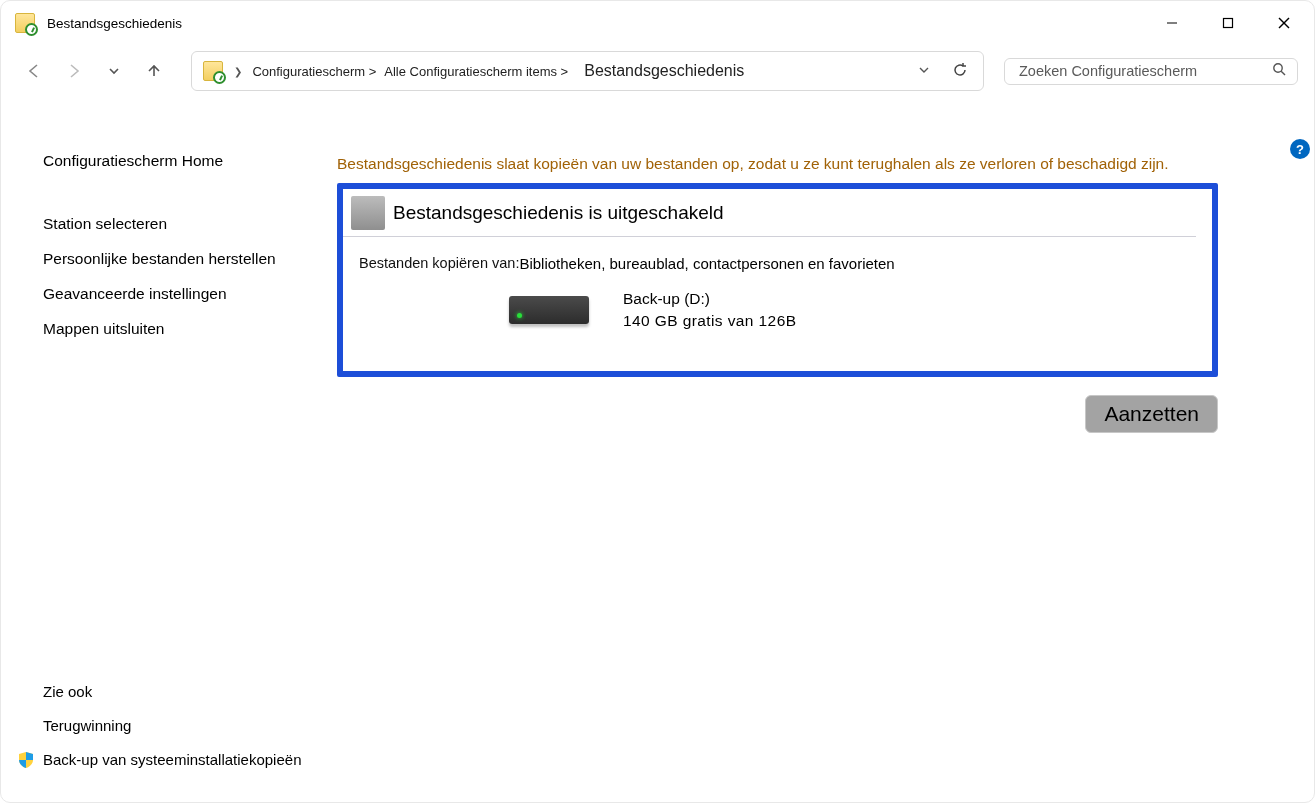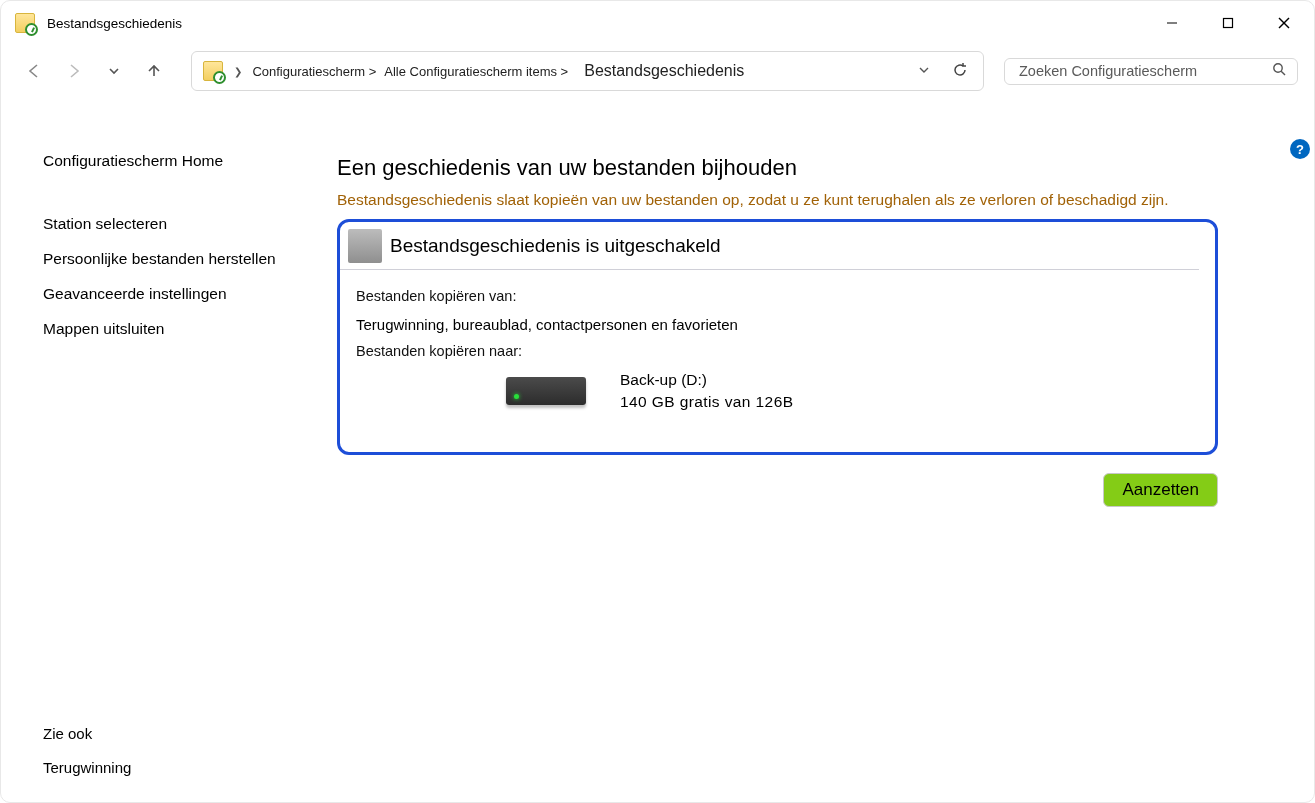--- a/index.html
+++ b/index.html
@@ -104,21 +104,21 @@
     display:block;
     font-size:15.5px;
     color:#000;
     text-decoration:none;
     margin-bottom: 14px;
     line-height:1.35;
   }
   .sidebar .home { margin-bottom: 42px; }
   .seealso-block {
     position:absolute;
-    bottom: 4px; left:36px;
+    bottom: 12px; left:36px;
   }
   .seealso-block .hdr { font-size:15px; color:#000; margin-bottom:16px;}
   .seealso-block a { display:flex; align-items:center; gap:8px; font-size:15px; color:#000; text-decoration:none; margin-bottom:14px;}
   .shield {
     width:18px;height:18px;
   }
 
   .main {
     flex:1;
     padding: 54px 90px 0 10px;
@@ -127,22 +127,22 @@
   .main h1 {
     font-size:22px;
     font-weight:400;
     color:#000;
     margin-bottom:10px;
   }
   .main .desc {
     font-size:15.5px; color:#a16207; margin-bottom:10px;
   }
   .panel {
-    border:3px solid #1d4ed8;
-    border-radius:12px;
+    border:6px solid #1d4ed8;
+    border-radius:2px;
     padding: 0 16px 30px 0;
   }
   .panel-header {
     display:flex; align-items:center;
     height:48px;
     border-bottom:1px solid #d0d0d8;
   }
   .panel-header .chip {
     width:34px; height:34px;
     background: linear-gradient(#bcbcbc,#8f8f8f);
@@ -150,21 +150,21 @@
     border-radius:2px;
   }
   .panel-header .txt {
     font-size:19px; color:#000;
   }
   .panel-body {
     padding: 18px 16px 0 16px;
     font-size:15px;
     color:#000;
   }
-  .row { display:flex; gap:12px; margin-bottom:10px;flex-direction:column; }
+  .row { display:flex; margin-bottom:10px; }
   .row .lbl { font-size:14.5px; color:#111; min-width:160px;}
   .drive-row { display:flex; align-items:center; gap:34px; margin-top:6px;}
   .drive-icon {
     width:80px; height:28px;
     background: linear-gradient(#4b4b4b,#2c2c2c);
     border-radius:3px;
     position:relative;
     box-shadow: 0 3px 3px rgba(0,0,0,.25);
   }
   .drive-icon::before {
@@ -179,23 +179,23 @@
   .drive-info { font-size:15.5px; line-height:1.4; }
   .drive-info .muted { letter-spacing:.4px; }
 
   .action-row {
     display:flex; justify-content:flex-end;
     margin-top:18px;
   }
   .btn {
     border:1px solid #c7c7c7;
     border-radius:6px;
-    background:#84cc16;
+    background:#a3a3a3;
     padding:6px 18px;
-    font-size:17px;
+    font-size:21px;
     color:#000;
   }
 
   .help-badge {
     position:absolute;
     top:138px; right:4px;
     width:20px;height:20px;
     border-radius:50%;
     background:#0067c0;
     color:#fff;
@@ -329,39 +329,47 @@
     <a href="#">Station selecteren</a>
     <a href="#">Persoonlijke bestanden herstellen</a>
     <a href="#">Geavanceerde instellingen</a>
     <a href="#">Mappen uitsluiten</a>
 
     <div class="seealso-block">
       <div class="hdr">Zie ook</div>
       <a href="#">
         <span>Terugwinning</span>
       </a>
+      <a href="#">
+        <span class="shield" style="margin-left:-26px;">
+          <svg width="18" height="18" viewBox="0 0 18 18">
+            <path d="M9 1 L16 3 V9 C16 13 12.5 16 9 17 C5.5 16 2 13 2 9 V3 Z" fill="#ffd23e"></path>
+            <path d="M9 1 L16 3 V9 H9 Z" fill="#1e9de6"></path>
+            <path d="M9 17 C5.5 16 2 13 2 9 H9 Z" fill="#1e9de6"></path>
+          </svg>
+        </span>
+        <span>Back-up van systeeminstallatiekopieën</span>
+      </a>
     </div>
   </div>
 
   <div class="main">
-    <h1>Een geschiedenis van uw bestanden bijhouden</h1>
     <div class="desc">Bestandsgeschiedenis slaat kopieën van uw bestanden op, zodat u ze kunt terughalen als ze verloren of beschadigd zijn.</div>
 
     <div class="panel">
       <div class="panel-header">
         <div class="chip"></div>
         <div class="txt">Bestandsgeschiedenis is uitgeschakeld</div>
       </div>
       <div class="panel-body">
         <div class="row">
           <span class="lbl">Bestanden kopiëren van:</span>
-          <span>Terugwinning, bureaublad, contactpersonen en favorieten</span>
+          <span>Bibliotheken, bureaublad, contactpersonen en favorieten</span>
         </div>
         <div class="row" style="flex-direction:column; gap:4px;">
-          <span class="lbl">Bestanden kopiëren naar:</span>
           <div class="drive-row" style="margin-left:150px;">
             <div class="drive-icon"></div>
             <div class="drive-info">
               <div>Back-up (D:)</div>
               <div class="muted">
                 <span>140 GB</span>
                 <span>gratis van 126B</span>
               </div>
             </div>
           </div>

